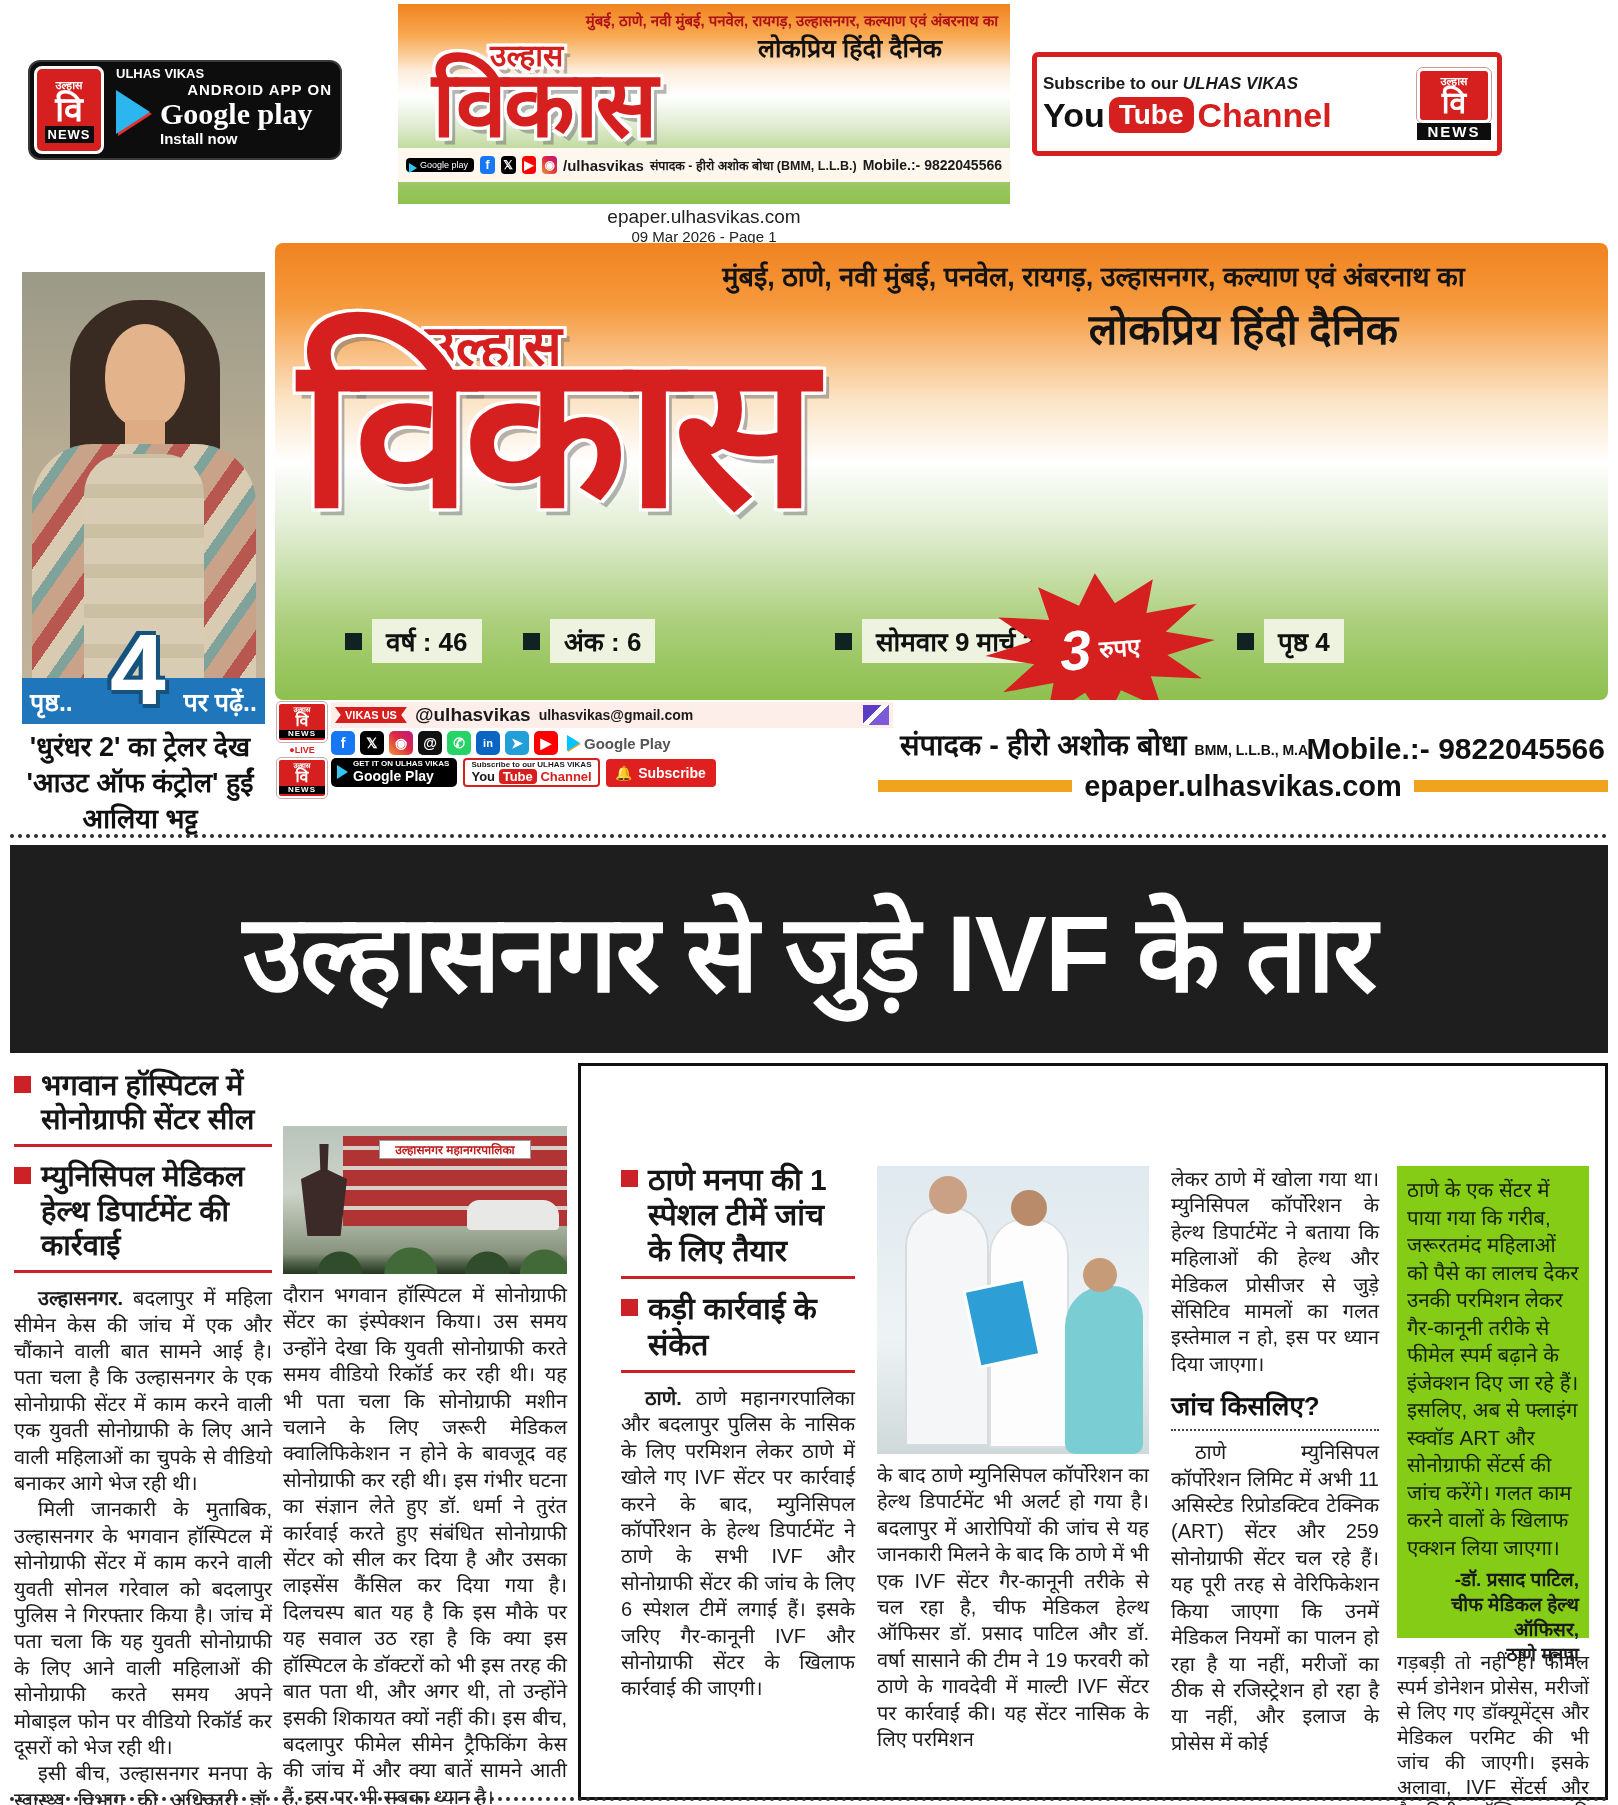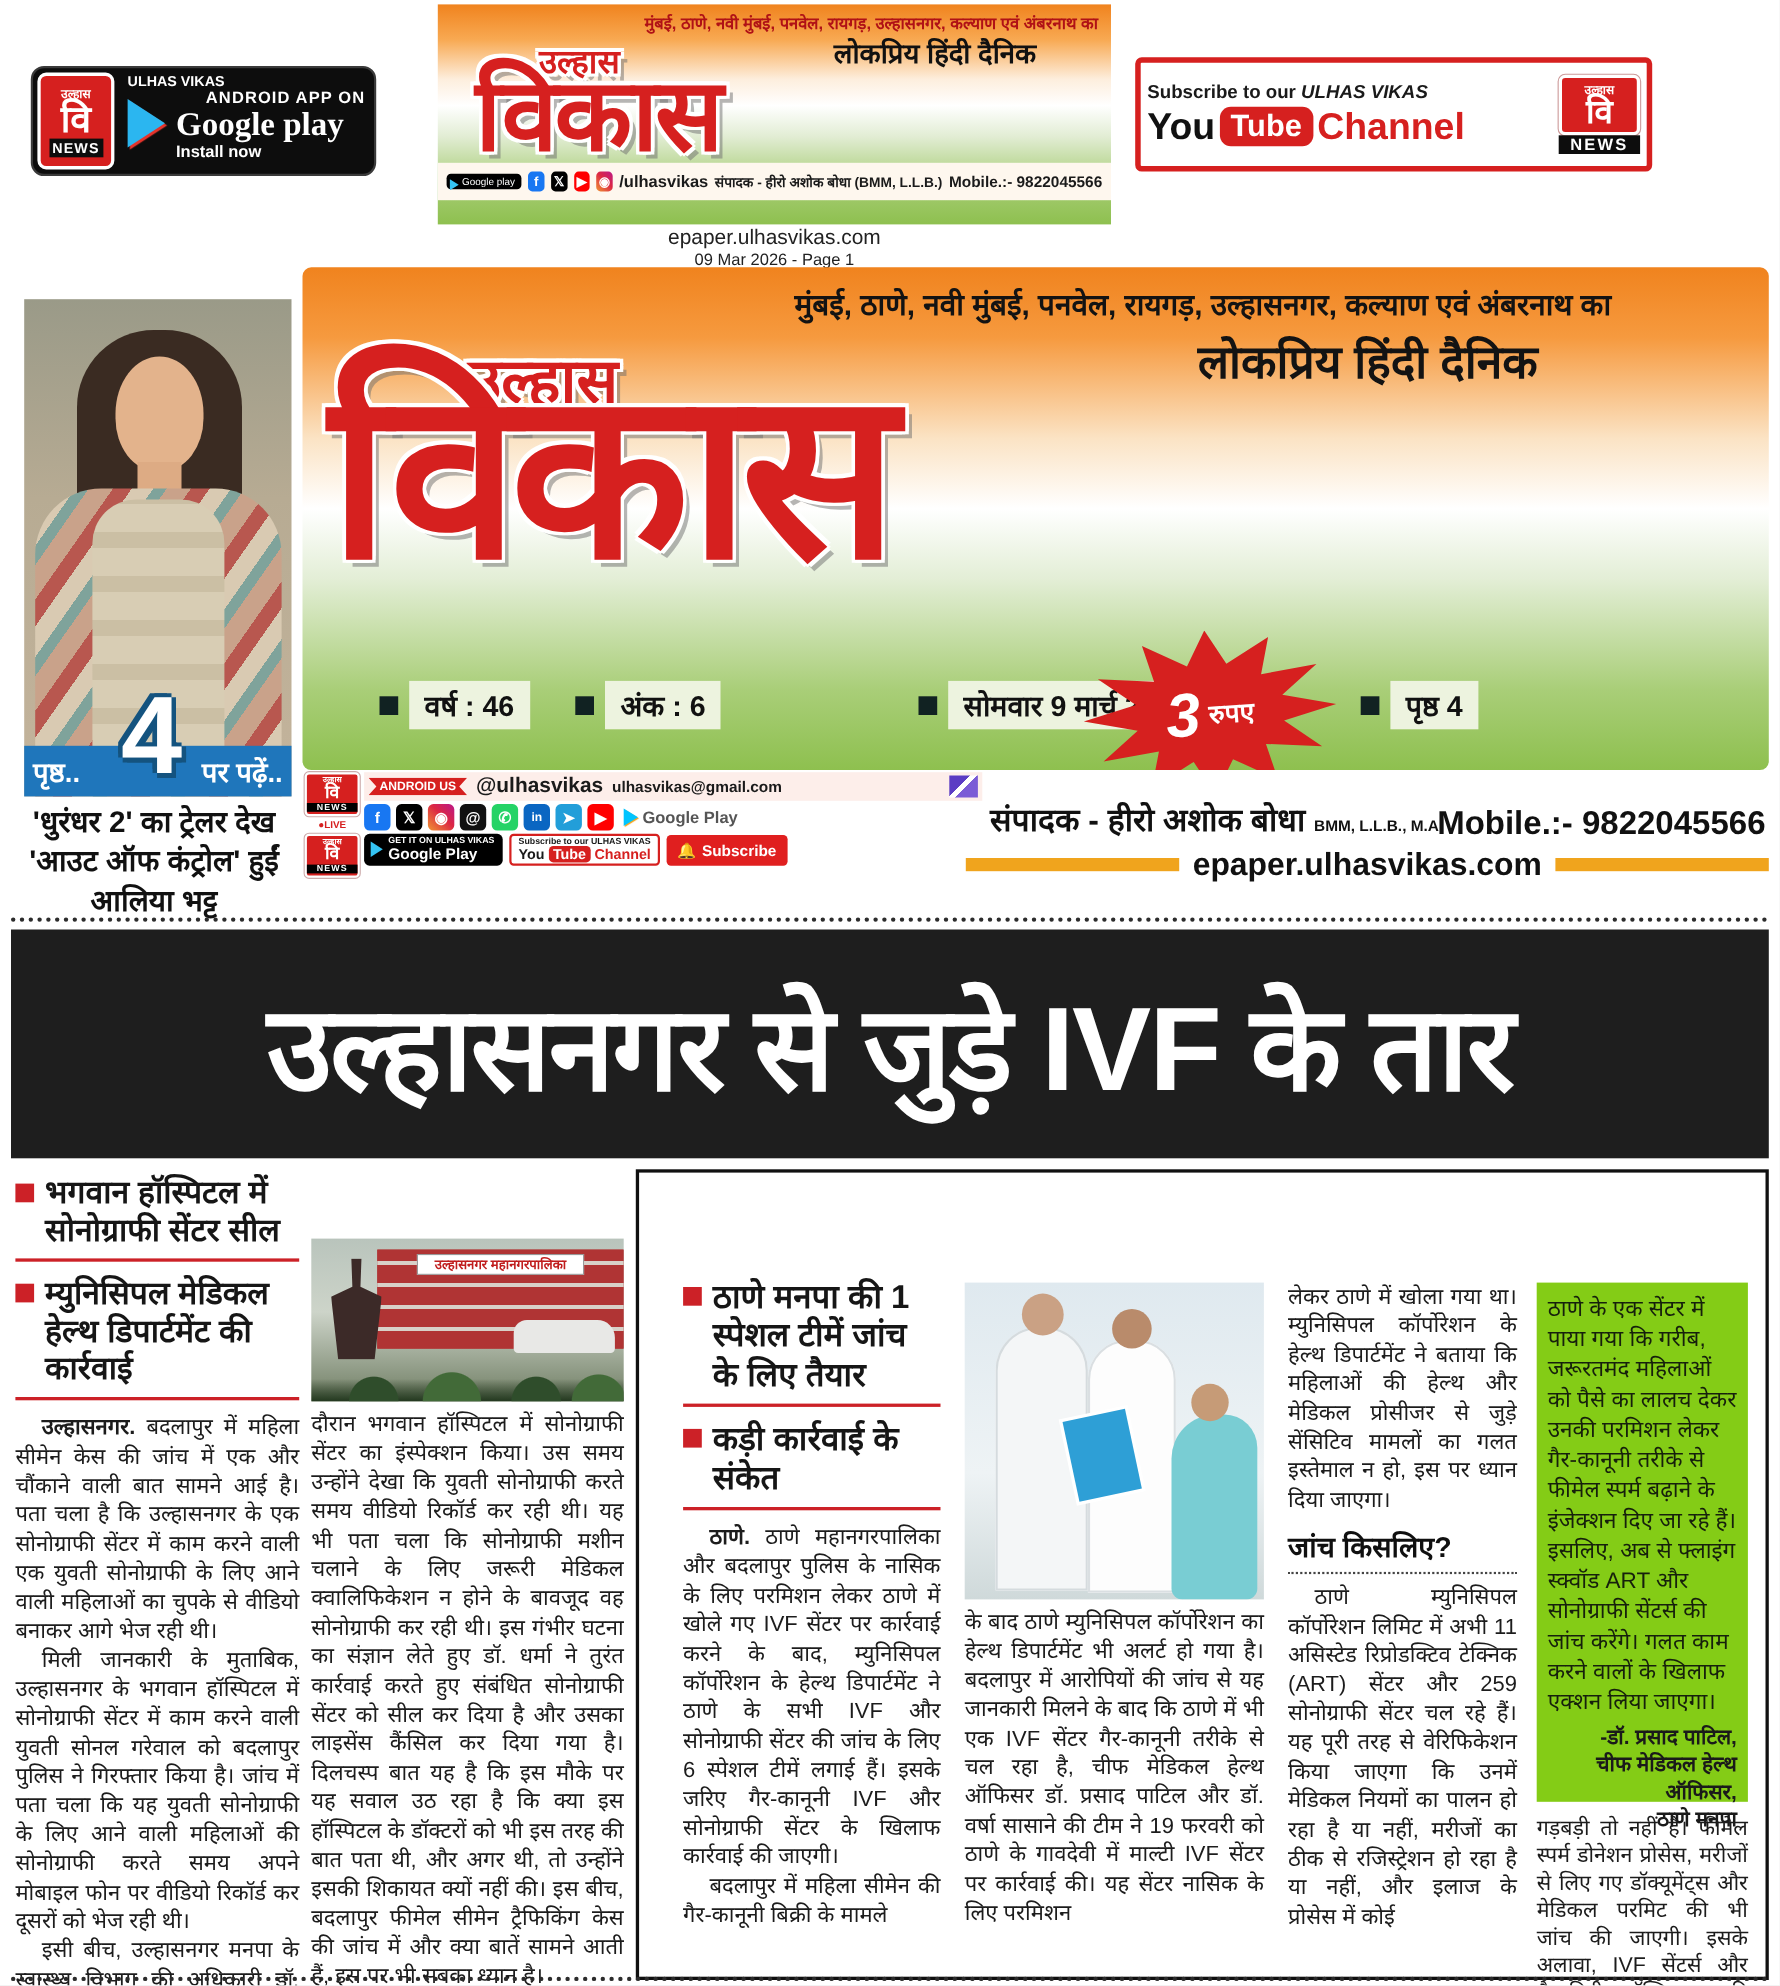--- a/index.html
+++ b/index.html
@@ -285,21 +285,21 @@
   <div class="abs promo-cap">'धुरंधर 2' का ट्रेलर देख 'आउट ऑफ कंट्रोल' हुईं आलिया भट्ट</div>
 
   <div class="abs social">
     <div class="soc-logos">
       <span class="soc-logo"><small>उल्हास</small><span>वि</span><span class="nw">NEWS</span></span>
       <span class="live">●LIVE</span>
       <span class="soc-logo"><small>उल्हास</small><span>वि</span><span class="nw">NEWS</span></span>
     </div>
     <div class="soc-main">
       <div class="soc-r1">
-        <span class="ribbon">ANDROID US</span>
+        <span class="ribbon">VIKAS US</span>
         <span class="soc-handle">@ulhasvikas</span>
         <span class="soc-email">ulhasvikas@gmail.com</span>
         <span class="flag"></span>
       </div>
       <div class="soc-r2">
         <span class="ic ic-fb">f</span>
         <span class="ic ic-x">𝕏</span>
         <span class="ic ic-ig">◉</span>
         <span class="ic ic-th">@</span>
         <span class="ic ic-wa">✆</span>
@@ -379,21 +379,20 @@
       <div class="bullet-head">
         <span class="sq"></span>
         <span class="tx">ठाणे मनपा की 1 स्पेशल टीमें जांच के लिए तैयार</span>
       </div>
       <div class="bullet-head">
         <span class="sq"></span>
         <span class="tx">कड़ी कार्रवाई के संकेत</span>
       </div>
       <div class="body">
         <p><span class="dl">ठाणे.</span><span> ठाणे महानगरपालिका और बदलापुर पुलिस के नासिक के लिए परमिशन लेकर ठाणे में खोले गए IVF सेंटर पर कार्रवाई करने के बाद, म्युनिसिपल कॉर्पोरेशन के हेल्थ डिपार्टमेंट ने ठाणे के सभी IVF और सोनोग्राफी सेंटर की जांच के लिए 6 स्पेशल टीमें लगाई हैं। इसके जरिए गैर-कानूनी IVF और सोनोग्राफी सेंटर के खिलाफ कार्रवाई की जाएगी।</span></p>
-        <p>बदलापुर में महिला सीमेन की गैर-कानूनी बिक्री के मामले</p>
       </div>
     </div>
 
     <div class="t-photo">
       <div class="tp-doc1"></div>
       <div class="tp-h1"></div>
       <div class="tp-doc2"></div>
       <div class="tp-h2"></div>
       <div class="tp-mom"></div>
       <div class="tp-h3"></div>

